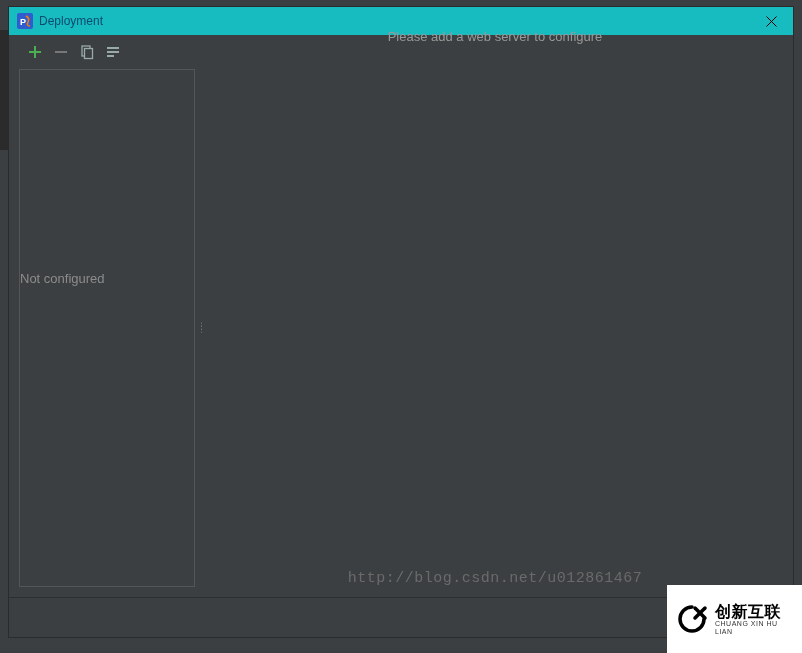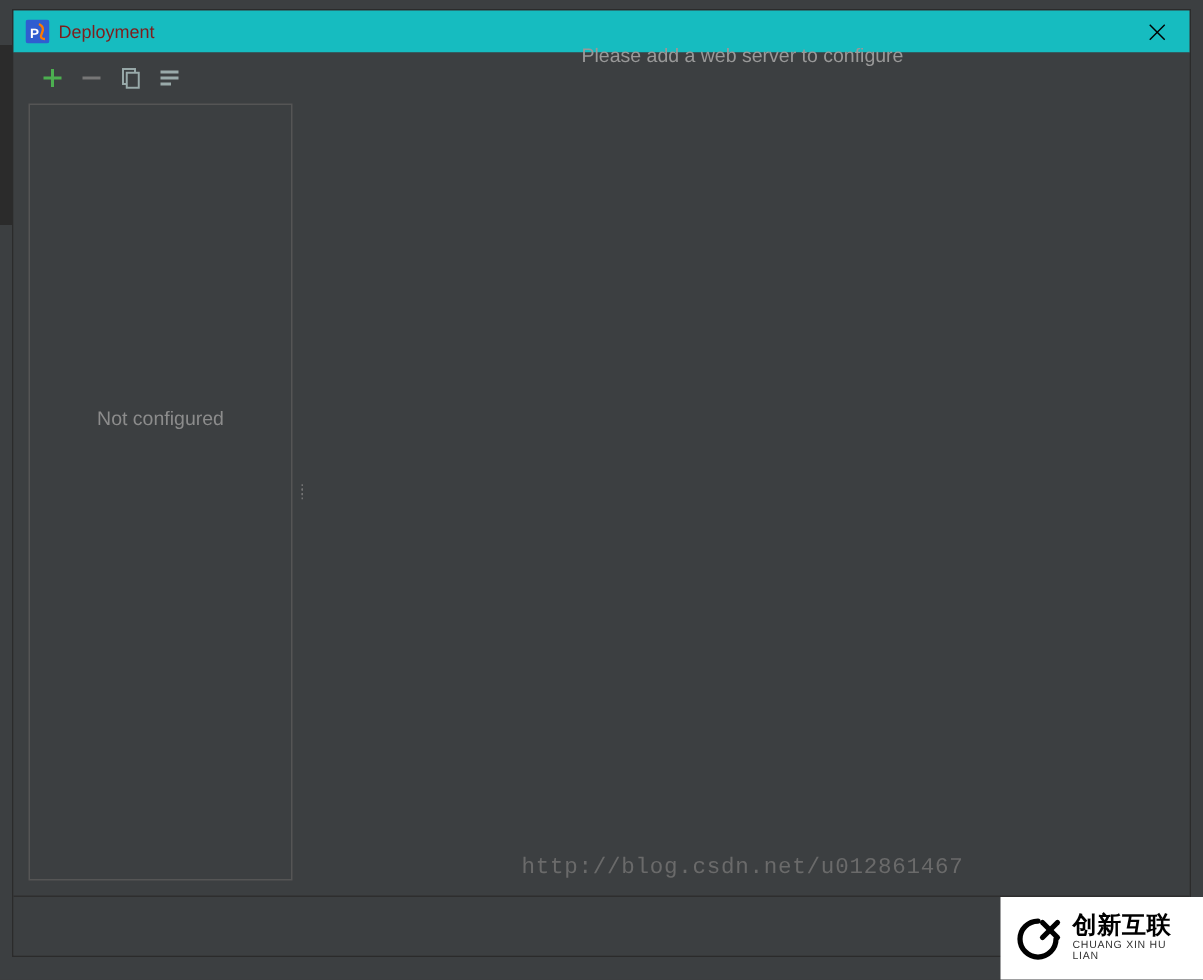--- a/index.html
+++ b/index.html
@@ -38,21 +38,21 @@
     }
     .titlebar-icon {
       width: 16px;
       height: 16px;
       margin-right: 6px;
       display: flex;
       align-items: center;
       justify-content: center;
     }
     .titlebar-title {
-      color: #7f1d1d;
+      color: #0c4a6e;
       font-size: 12px;
       flex: 1;
     }
     .titlebar-close {
       width: 28px;
       height: 28px;
       display: flex;
       align-items: center;
       justify-content: center;
       cursor: pointer;
@@ -86,21 +86,20 @@
       padding: 6px 10px 10px 10px;
       gap: 4px;
       position: relative;
     }
     .left-panel {
       width: 176px;
       border: 1px solid #555;
       background: #3c3f41;
       display: flex;
       align-items: center;
-      justify-content: center;
       position: relative;
     }
     .not-configured {
       color: #8c8c8c;
       font-size: 13px;
       text-align: center;
       margin-top: -100px;
     }
     .splitter {
       width: 4px;
@@ -148,21 +147,21 @@
       color: #bbbbbb;
       font-size: 12px;
       padding: 4px 14px;
       cursor: pointer;
     }
     .brand-logo {
       position: absolute;
       right: 0;
       bottom: 0;
       width: 135px;
-      height: 55px;
+      height: 68px;
       background: #ffffff;
       display: flex;
       align-items: center;
       padding: 6px 8px;
       gap: 6px;
       z-index: 10;
     }
     .brand-mark {
       width: 34px;
       height: 34px;

